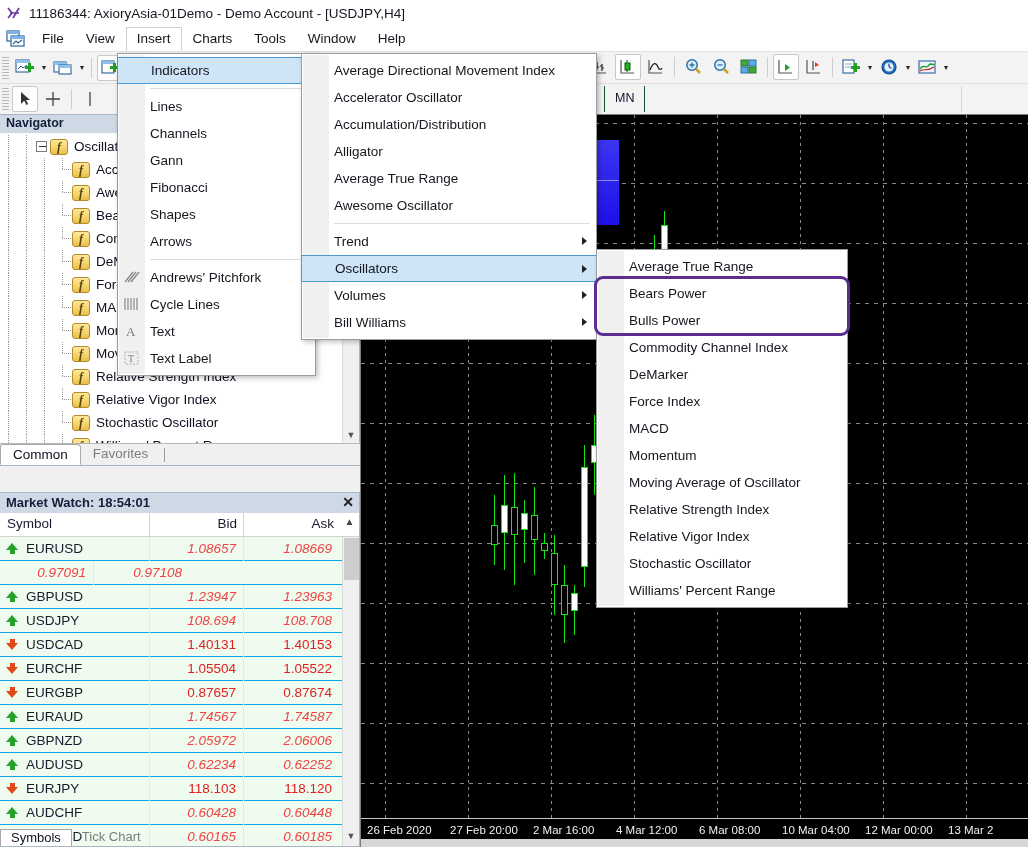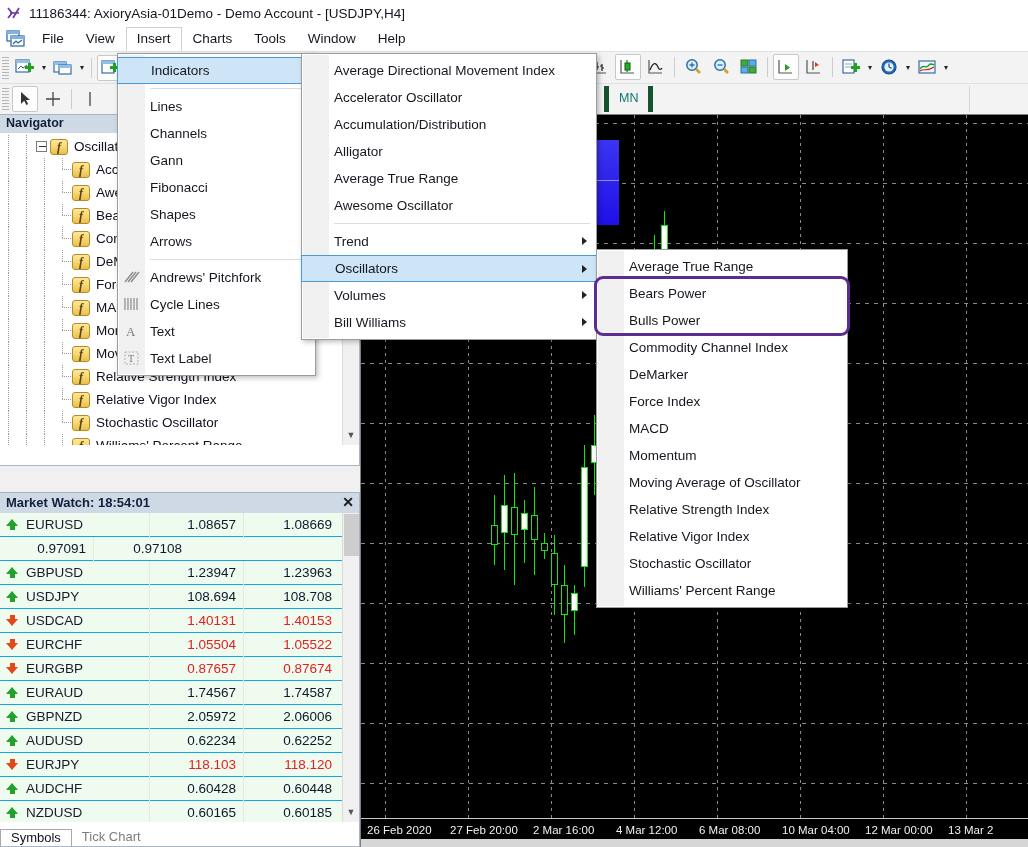--- a/index.html
+++ b/index.html
@@ -171,21 +171,21 @@
     content: ""; position: absolute; left: 4px; top: 7px; width: 5px; height: 5px; background: #25a02a;
   }
   .arrow-dn::before {
     content: ""; position: absolute; left: 0; bottom: 1px;
     border-left: 6px solid transparent; border-right: 6px solid transparent;
     border-top: 7px solid #e04a18;
   }
   .arrow-dn::after {
     content: ""; position: absolute; left: 4px; top: 1px; width: 5px; height: 5px; background: #e04a18;
   }
-  .px-up { color: #0f172a; }
+  .px-up { color: #ef4444; font-style: italic; }
   .px-dn { color: #e12020; }
   .mw-scroll {
     position: absolute; right: 0; top: 0; width: 17px; height: 309px;
     background: #f0f0f0; border-left: 1px solid #dcdcdc;
   }
   .mw-scroll .thumb {
     position: absolute; left: 1px; top: 1px; width: 15px; height: 42px;
     background: #cdcdcd;
   }
   .mw-scroll .sb-down {
@@ -238,22 +238,22 @@
     position: absolute; color: #f0f0f0; font-size: 11.5px; white-space: nowrap;
   }
   .chart-bottom-bar {
     position: absolute; left: 0; bottom: 0; width: 668px; height: 8px; background: #d6d6d6;
   }
   .tf-tabs {
     position: absolute; left: 360px; top: 84px; width: 668px; height: 30px;
     background: #f3f3f3; display: flex; align-items: center;
   }
   .tf-tab {
-    font-size: 12.5px; color: #0f766e; padding: 4px 10px 5px 10px; height: 26px; line-height: 17px;
-    border-left: 5px solid #14532d;
+    font-size: 12.5px; color: #0f172a; padding: 4px 10px 5px 10px; height: 26px; line-height: 17px;
+    border-left: 1px solid #14532d;
   }
   .tf-tab.last { border-right: 1px solid #d5d5d5; }
 
   
   .popup {
     position: absolute; background: #ffffff; border: 1px solid #9c9c9c;
     box-shadow: 2px 2px 5px rgba(0,0,0,0.25); z-index: 60;
     padding: 3px 0;
   }
   .popup .gutter {
@@ -692,26 +692,37 @@
           <span class="nav-indent line"></span>
           <span class="nav-indent line"></span>
           <span class="nav-elbow"></span>
           <span class="fx-icon">f</span>
           <span class="nav-label">Williams' Percent Range</span>
         </div>
       </div>
     <div class="nav-scroll">
       <span class="sb-down">▼</span>
     </div>
+    <div class="nav-tabs">
+      <span class="nav-tab active">Common</span>
+      <span class="nav-tab">Favorites</span>
+      <span class="nav-tab-sep"></span>
+    </div>
   </div>
 
   <div class="marketwatch">
     <div class="mw-caption">
       <span>Market Watch: 18:54:01</span>
       <span class="mw-close">✕</span>
+    </div>
+    <div class="mw-head">
+      <span class="c-sym">Symbol</span>
+      <span class="c-bid">Bid</span>
+      <span class="c-ask">Ask</span>
+      <span class="c-sb">▲</span>
     </div>
     <div class="mw-body">
       <div id="mw-list">
           <div class="mw-row">
             <span class="c-sym">
               <span class="arrow-up"></span>
               <span>EURUSD</span>
             </span>
             <span class="c-bid px-up">1.08657</span>
             <span class="c-ask px-up">1.08669</span>

